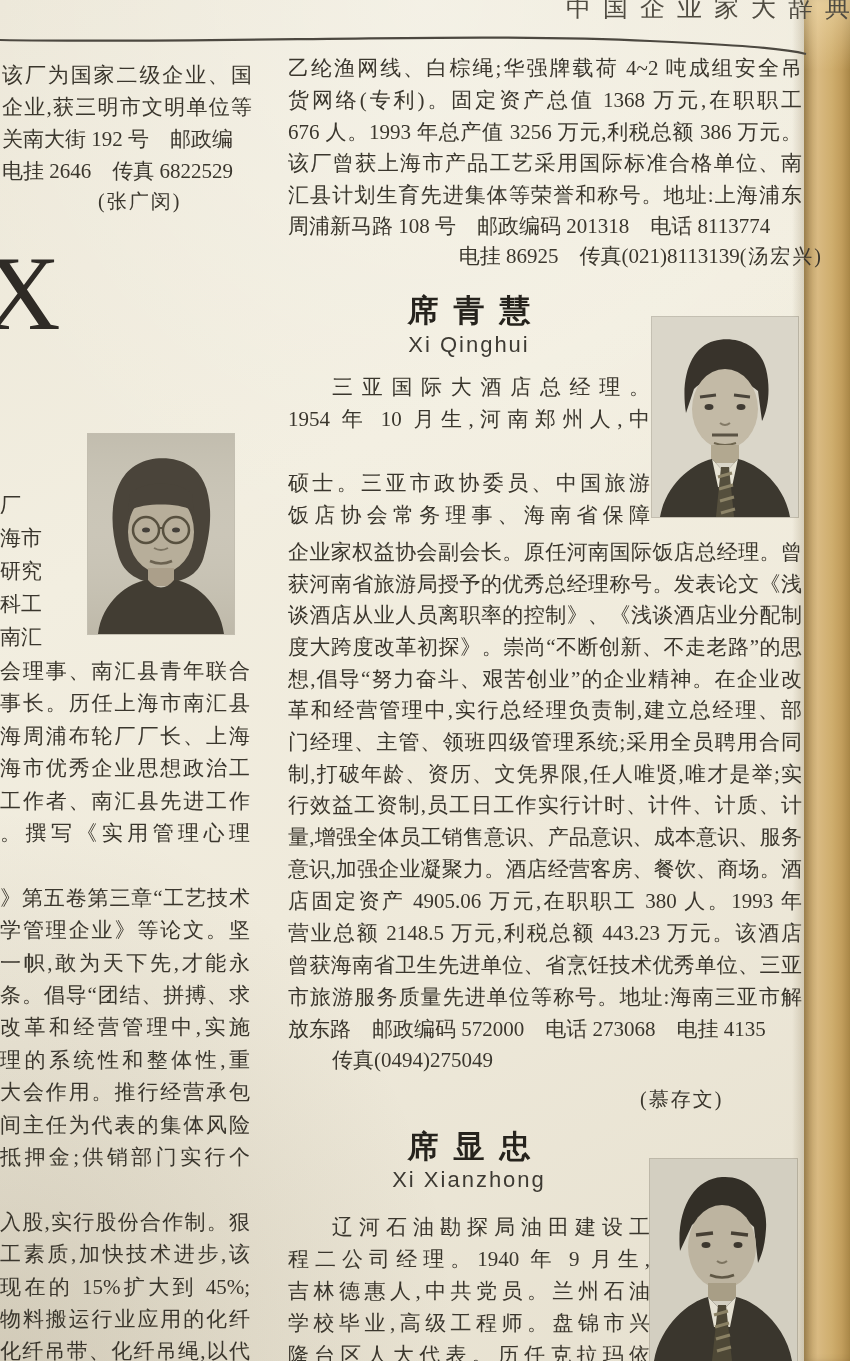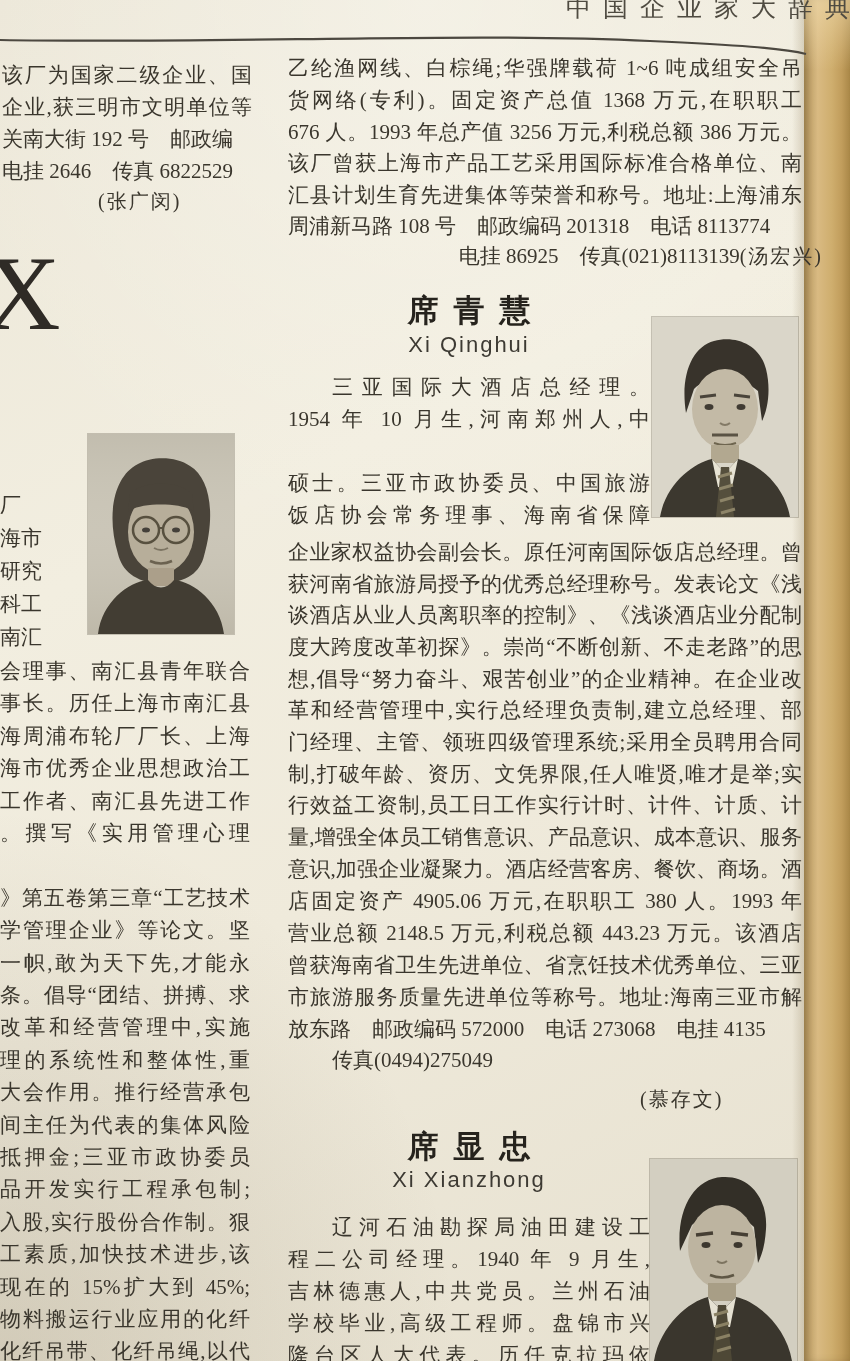--- a/index.html
+++ b/index.html
@@ -118,29 +118,28 @@
   <div class="ln" style="left:0;top:788px;width:250px">工作者、南汇县先进工作</div>
   <div class="ln" style="left:0;top:820px;width:250px">。撰写《实用管理心理学》</div>
   <div class="ln" style="left:0;top:885px;width:250px">》第五卷第三章“工艺技术</div>
   <div class="ln" style="left:0;top:917px;width:250px">学管理企业》等论文。坚</div>
   <div class="ln" style="left:0;top:950px;width:250px">一帜,敢为天下先,才能永</div>
   <div class="ln" style="left:0;top:982px;width:250px">条。倡导“团结、拼搏、求</div>
   <div class="ln" style="left:0;top:1047px;width:250px">理的系统性和整体性,重</div>
   <div class="ln" style="left:0;top:1014px;width:250px">改革和经营管理中,实施</div>
   <div class="ln" style="left:0;top:1079px;width:250px">大会作用。推行经营承包</div>
   <div class="ln" style="left:0;top:1112px;width:250px">间主任为代表的集体风险</div>
-  <div class="ln" style="left:0;top:1144px;width:250px">抵押金;三亚市政协委员</div>
-  <div class="ln" style="left:0;top:1176px;width:250px">品开发实行工程承包制;</div>
+  <div class="ln" style="left:0;top:1144px;width:250px">抵押金;供销部门实行个</div>
   <div class="ln" style="left:0;top:1209px;width:250px">入股,实行股份合作制。狠</div>
   <div class="ln" style="left:0;top:1241px;width:250px">工素质,加快技术进步,该</div>
   <div class="ln" style="left:0;top:1274px;width:250px">现在的 15%扩大到 45%;</div>
   <div class="ln" style="left:0;top:1306px;width:250px">物料搬运行业应用的化纤</div>
   <div class="ln" style="left:0;top:1338px;width:250px">化纤吊带、化纤吊绳,以代</div>
 
-  <div class="ln" style="left:288px;top:55px;width:514px">乙纶渔网线、白棕绳;华强牌载荷 1~6 吨成组安全吊</div>
+  <div class="ln" style="left:288px;top:55px;width:514px">乙纶渔网线、白棕绳;华强牌载荷 4~2 吨成组安全吊</div>
   <div class="ln" style="left:288px;top:87px;width:514px">货网络(专利)。固定资产总值 1368 万元,在职职工</div>
   <div class="ln" style="left:288px;top:119px;width:514px">676 人。1993 年总产值 3256 万元,利税总额 386 万元。</div>
   <div class="ln" style="left:288px;top:150px;width:514px">该厂曾获上海市产品工艺采用国际标准合格单位、南</div>
   <div class="ln" style="left:288px;top:182px;width:514px">汇县计划生育先进集体等荣誉和称号。地址:上海浦东</div>
   <div class="ln nojust" style="left:288px;top:213px;width:514px">周浦新马路 108 号　邮政编码 201318　电话 8113774</div>
   <div class="contact-row">
     <span>电挂 86925　传真(021)8113139</span>
     <span class="sig" style="position:static">(汤宏兴)</span>
   </div>
 

